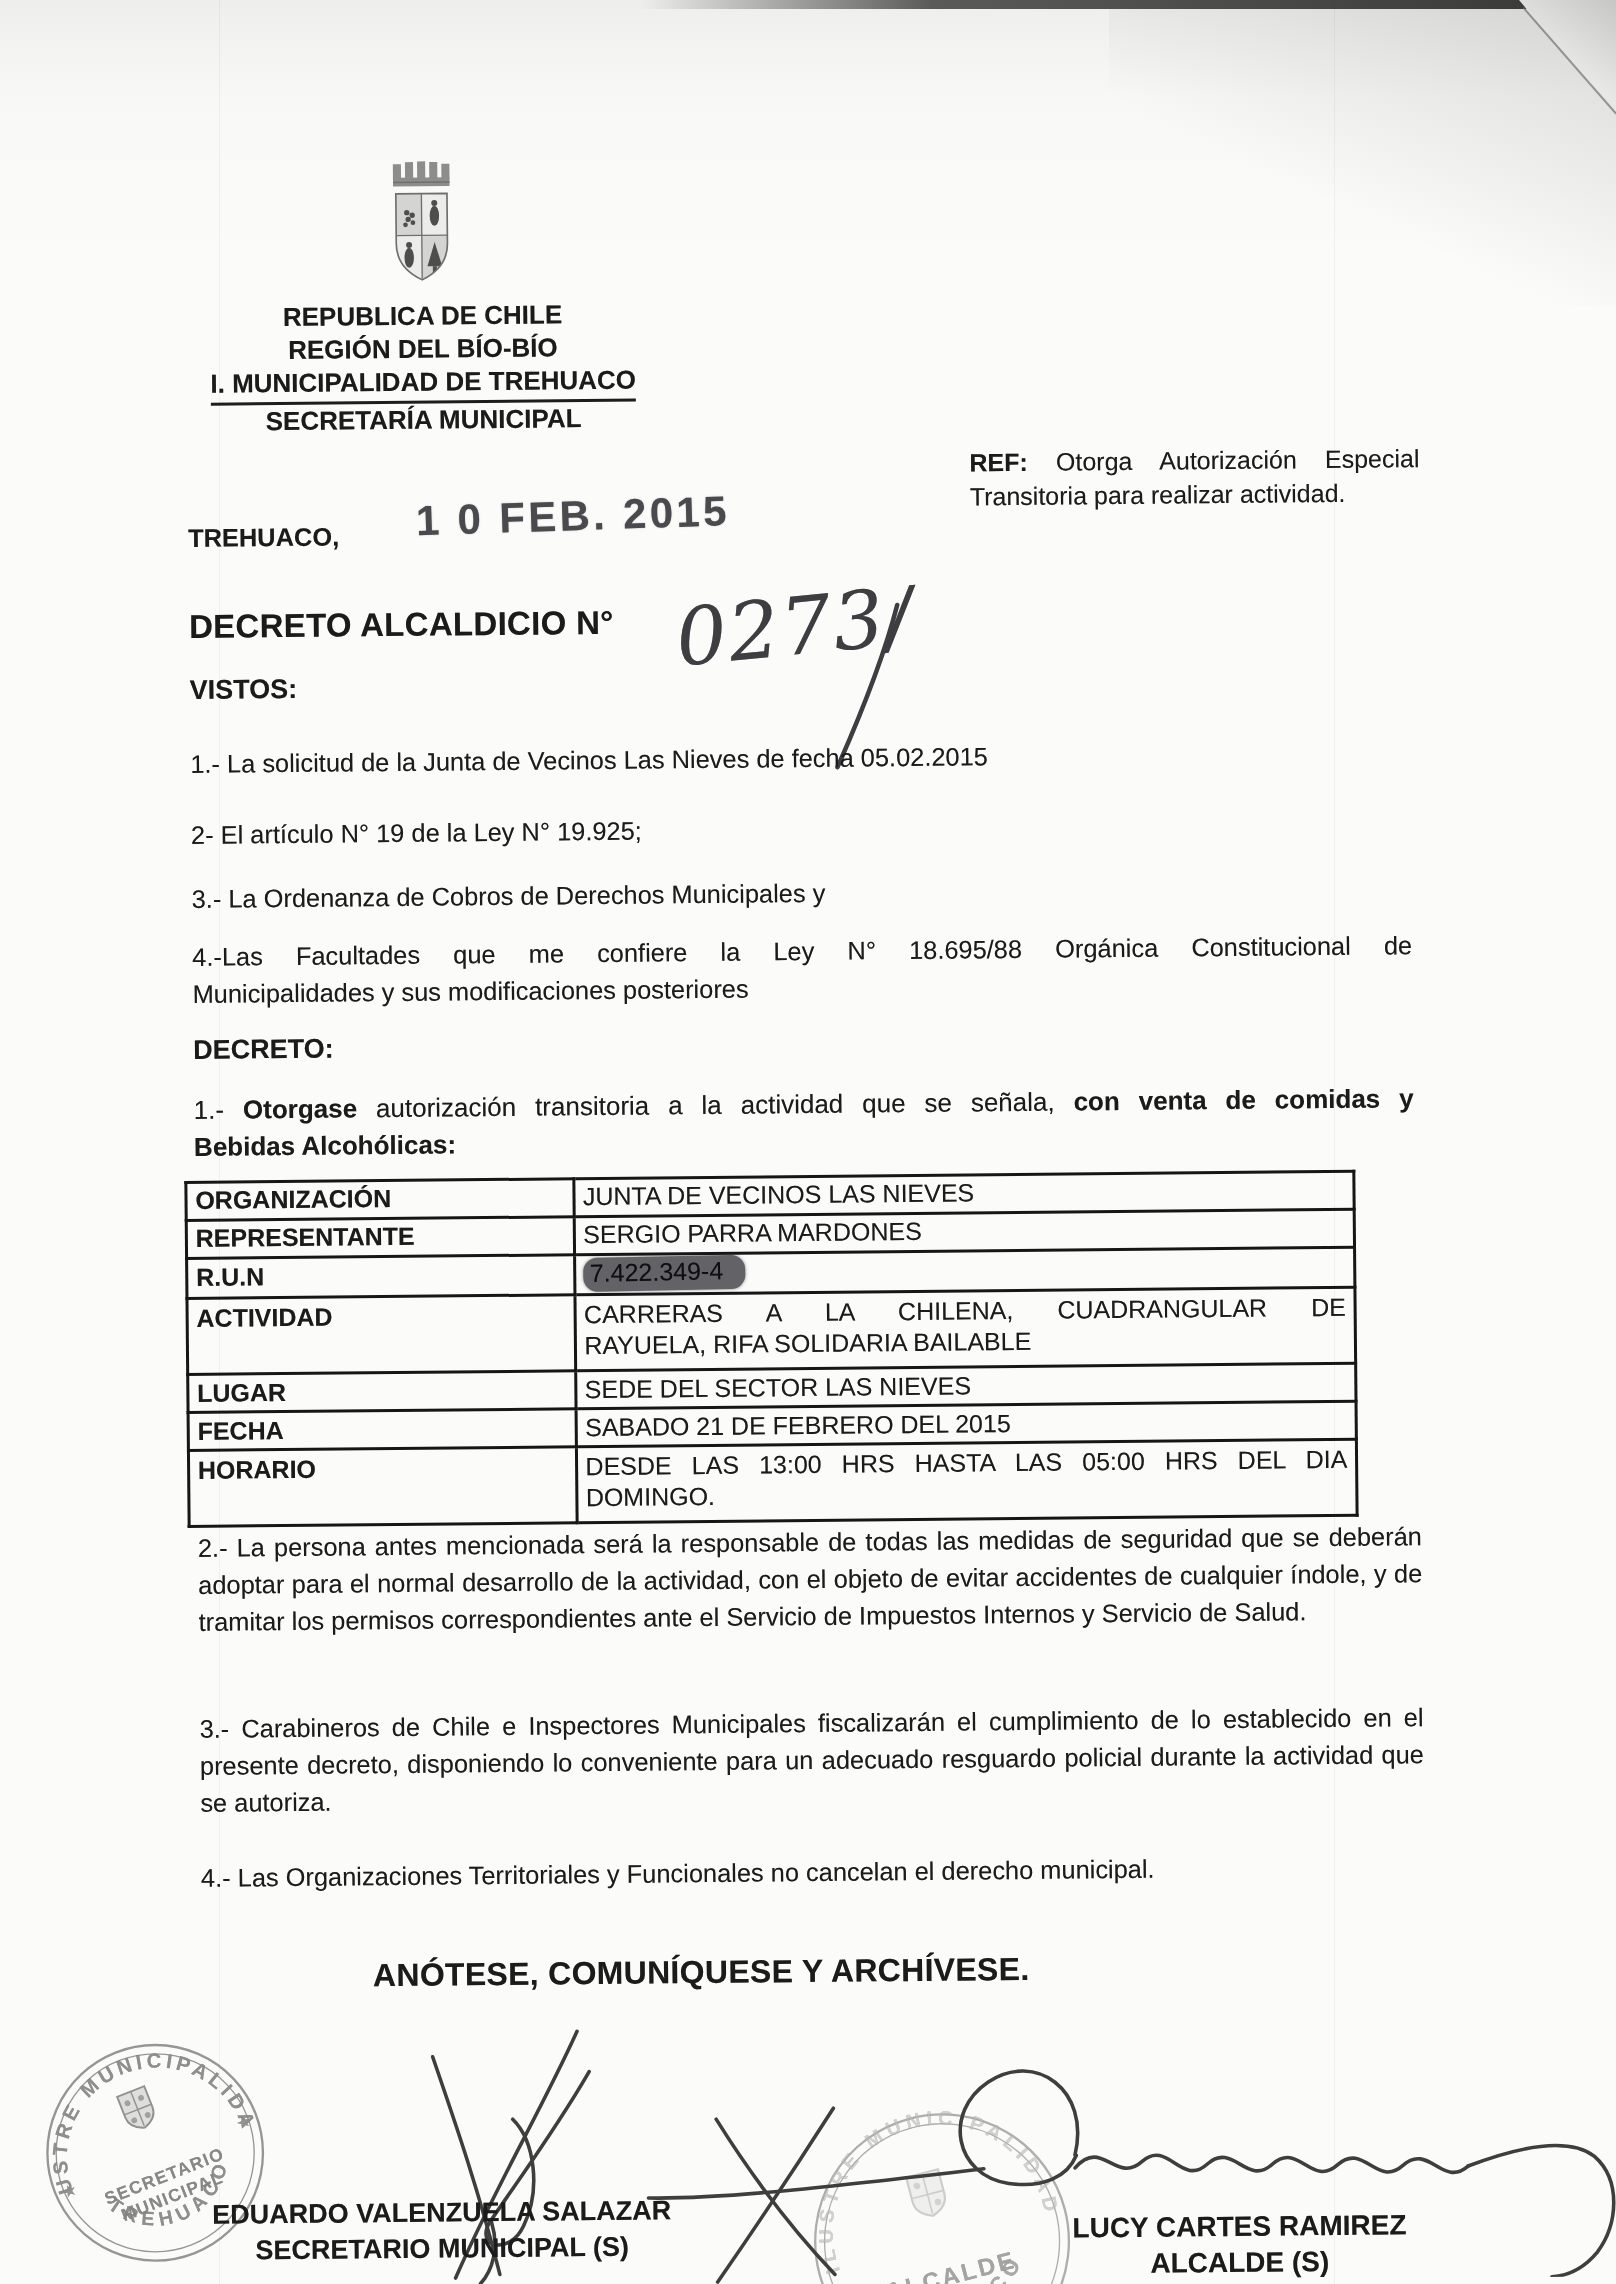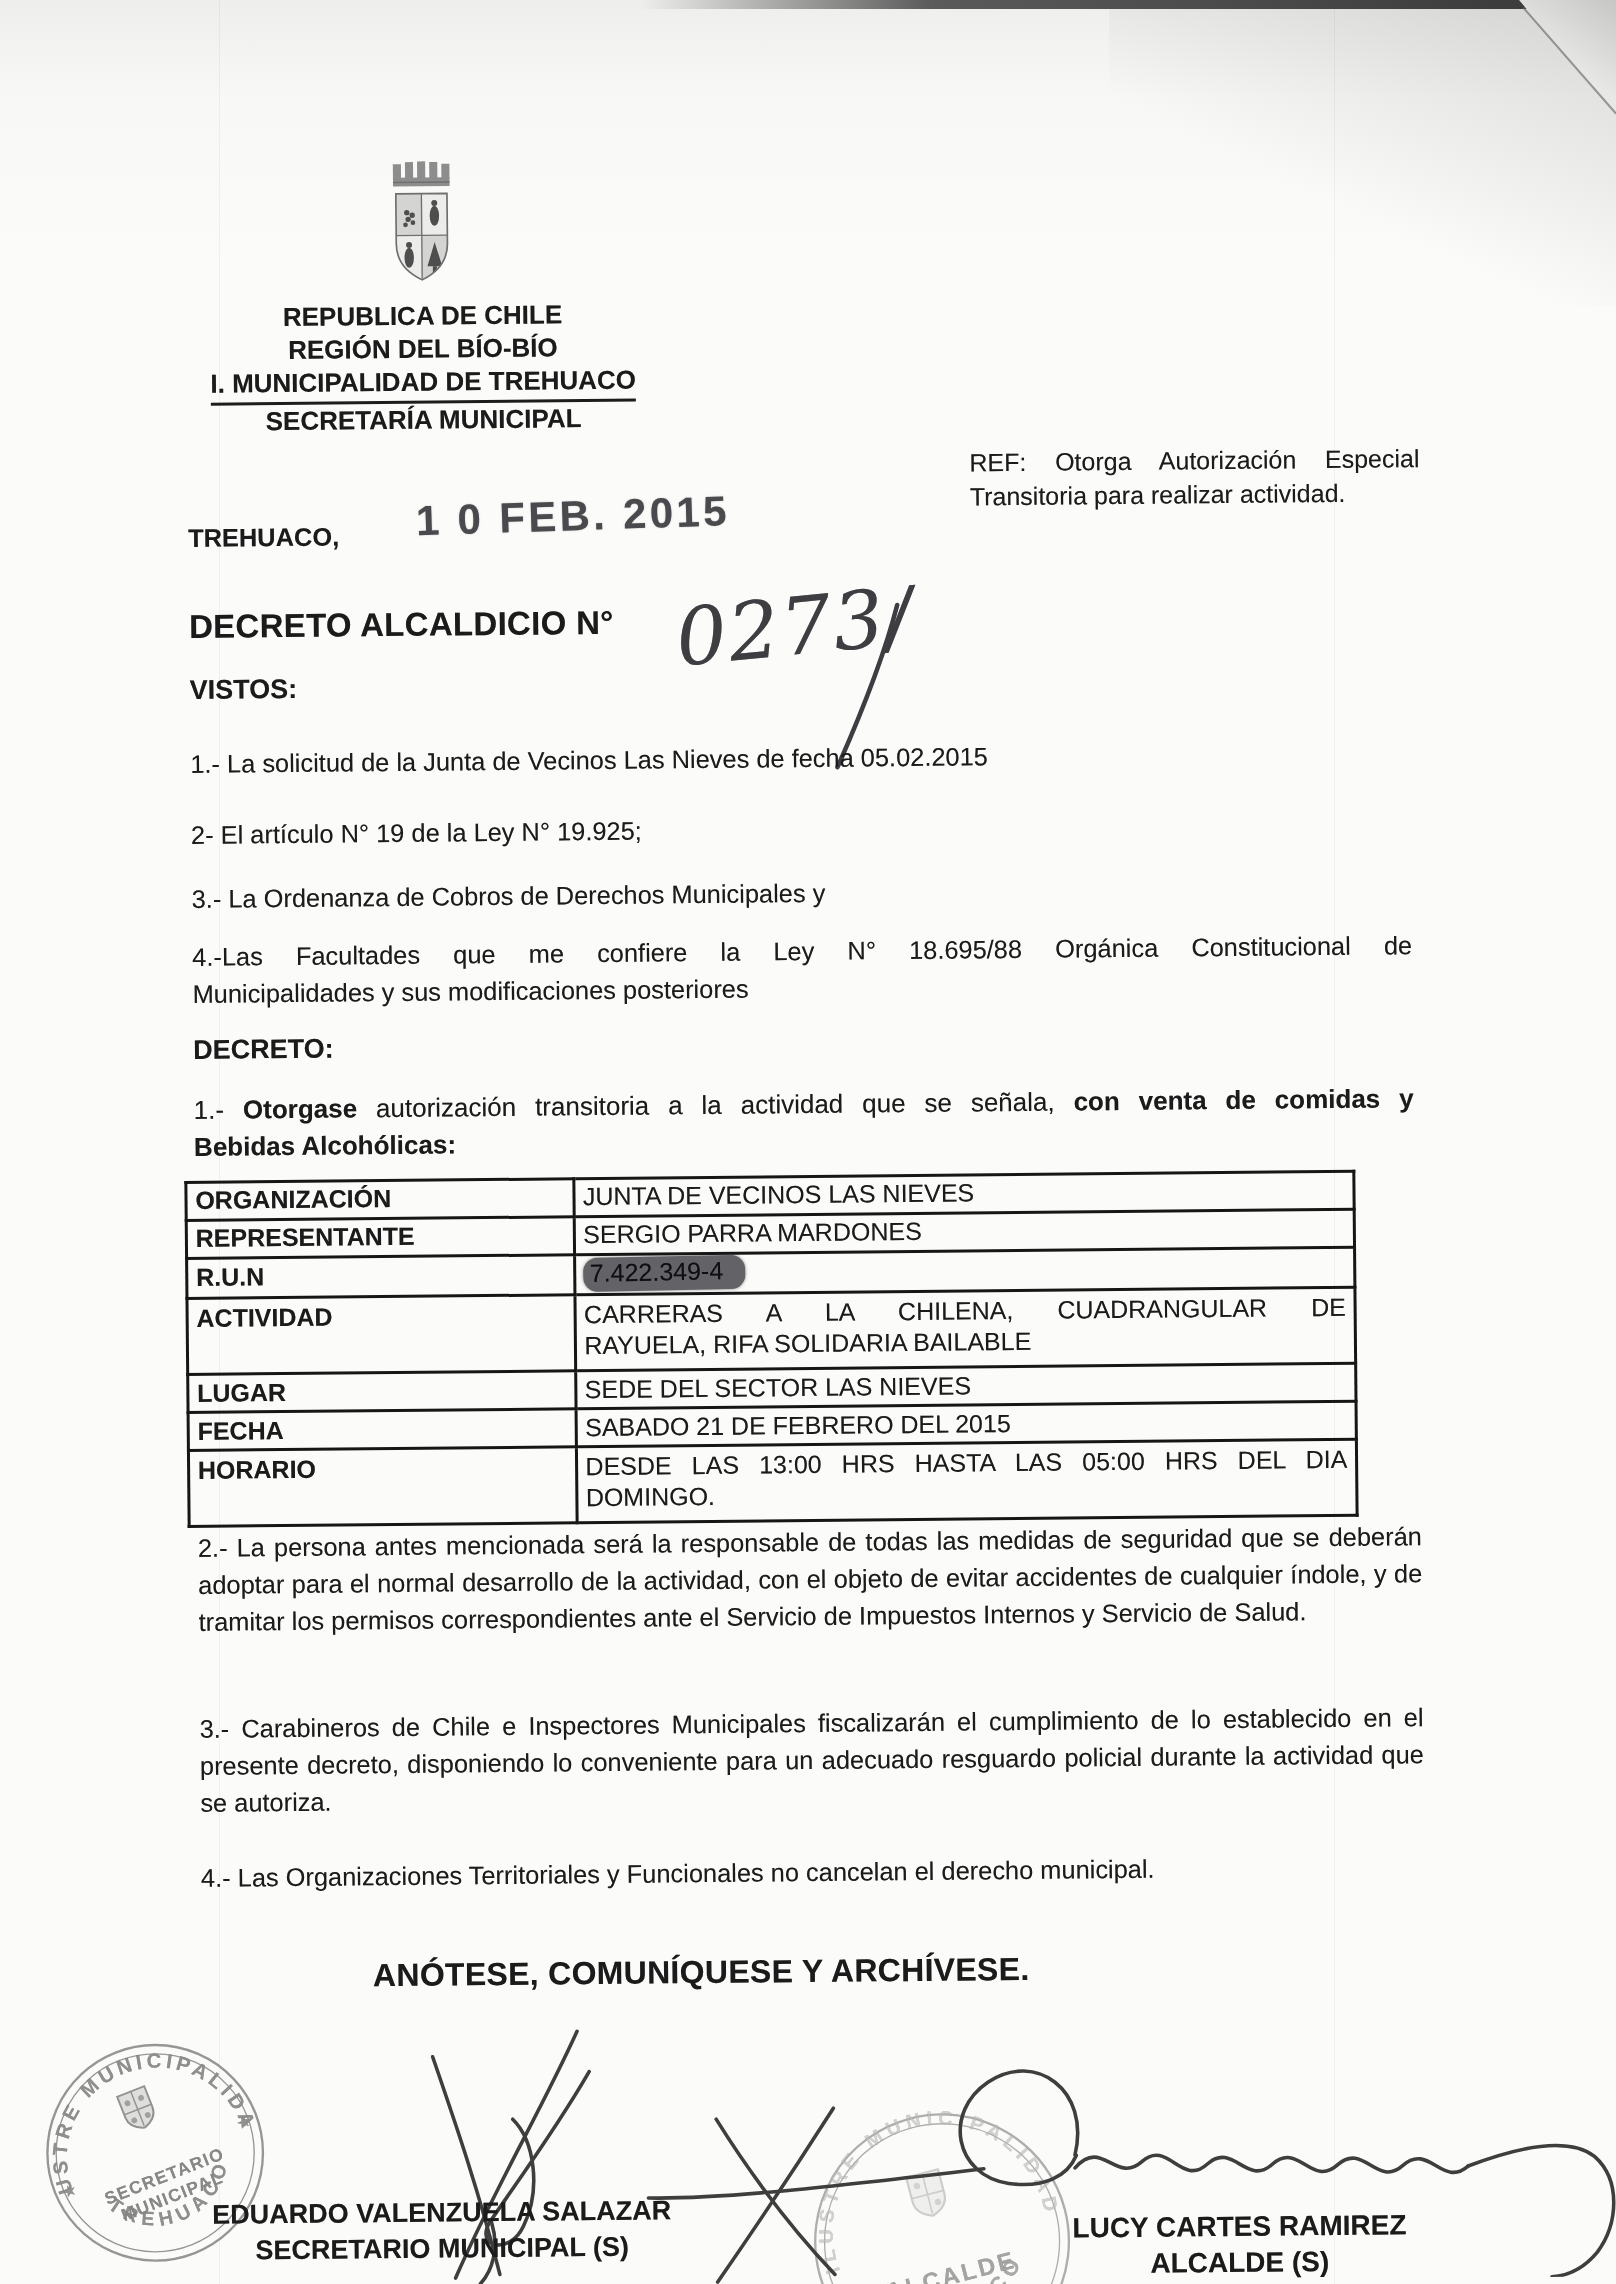--- a/index.html
+++ b/index.html
@@ -17,21 +17,21 @@
   .corner-fold-line{left:1524px;top:6.5px;width:141px;height:2px;background:#6a6a6a;opacity:.65;
         transform:rotate(48.8deg);transform-origin:0 0;}
   .fold{top:0;bottom:0;width:1.3px;background:rgba(50,50,50,.055);}
   .f1{left:219px}.f2{left:1334px}
   .content{position:absolute;inset:0;transform:rotate(-0.55deg);text-shadow:0 0 0.4px rgba(10,10,10,.38);}
 
   .header{left:183px;top:155px;width:495px;text-align:center;font-weight:bold;font-size:26px;line-height:33px;}
   .underlined{display:inline-block;border-bottom:3.9px solid #1d1d1d;padding-bottom:2px;}
 
   .ref{left:976px;top:447px;width:450px;font-size:25px;line-height:34px;text-align:justify;}
-  .ref b{font-weight:normal;}
+  .ref b{font-weight:bold;}
 
   .city{left:194px;top:518px;font-size:25.4px;font-weight:bold;}
   .datestamp{left:422px;top:490px;font-size:42px;font-weight:bold;color:#4a4a4e;letter-spacing:3.3px;
         transform:rotate(-1.3deg);text-shadow:0 0 1.3px rgba(74,74,78,.5);}
 
   .decree-title{left:194px;top:602px;font-size:33px;font-weight:bold;letter-spacing:0.3px;}
   .hand-number{left:678px;top:572px;}
 
   .h2{font-size:27px;font-weight:bold;}
   .vistos-h{left:194px;top:669px;}

